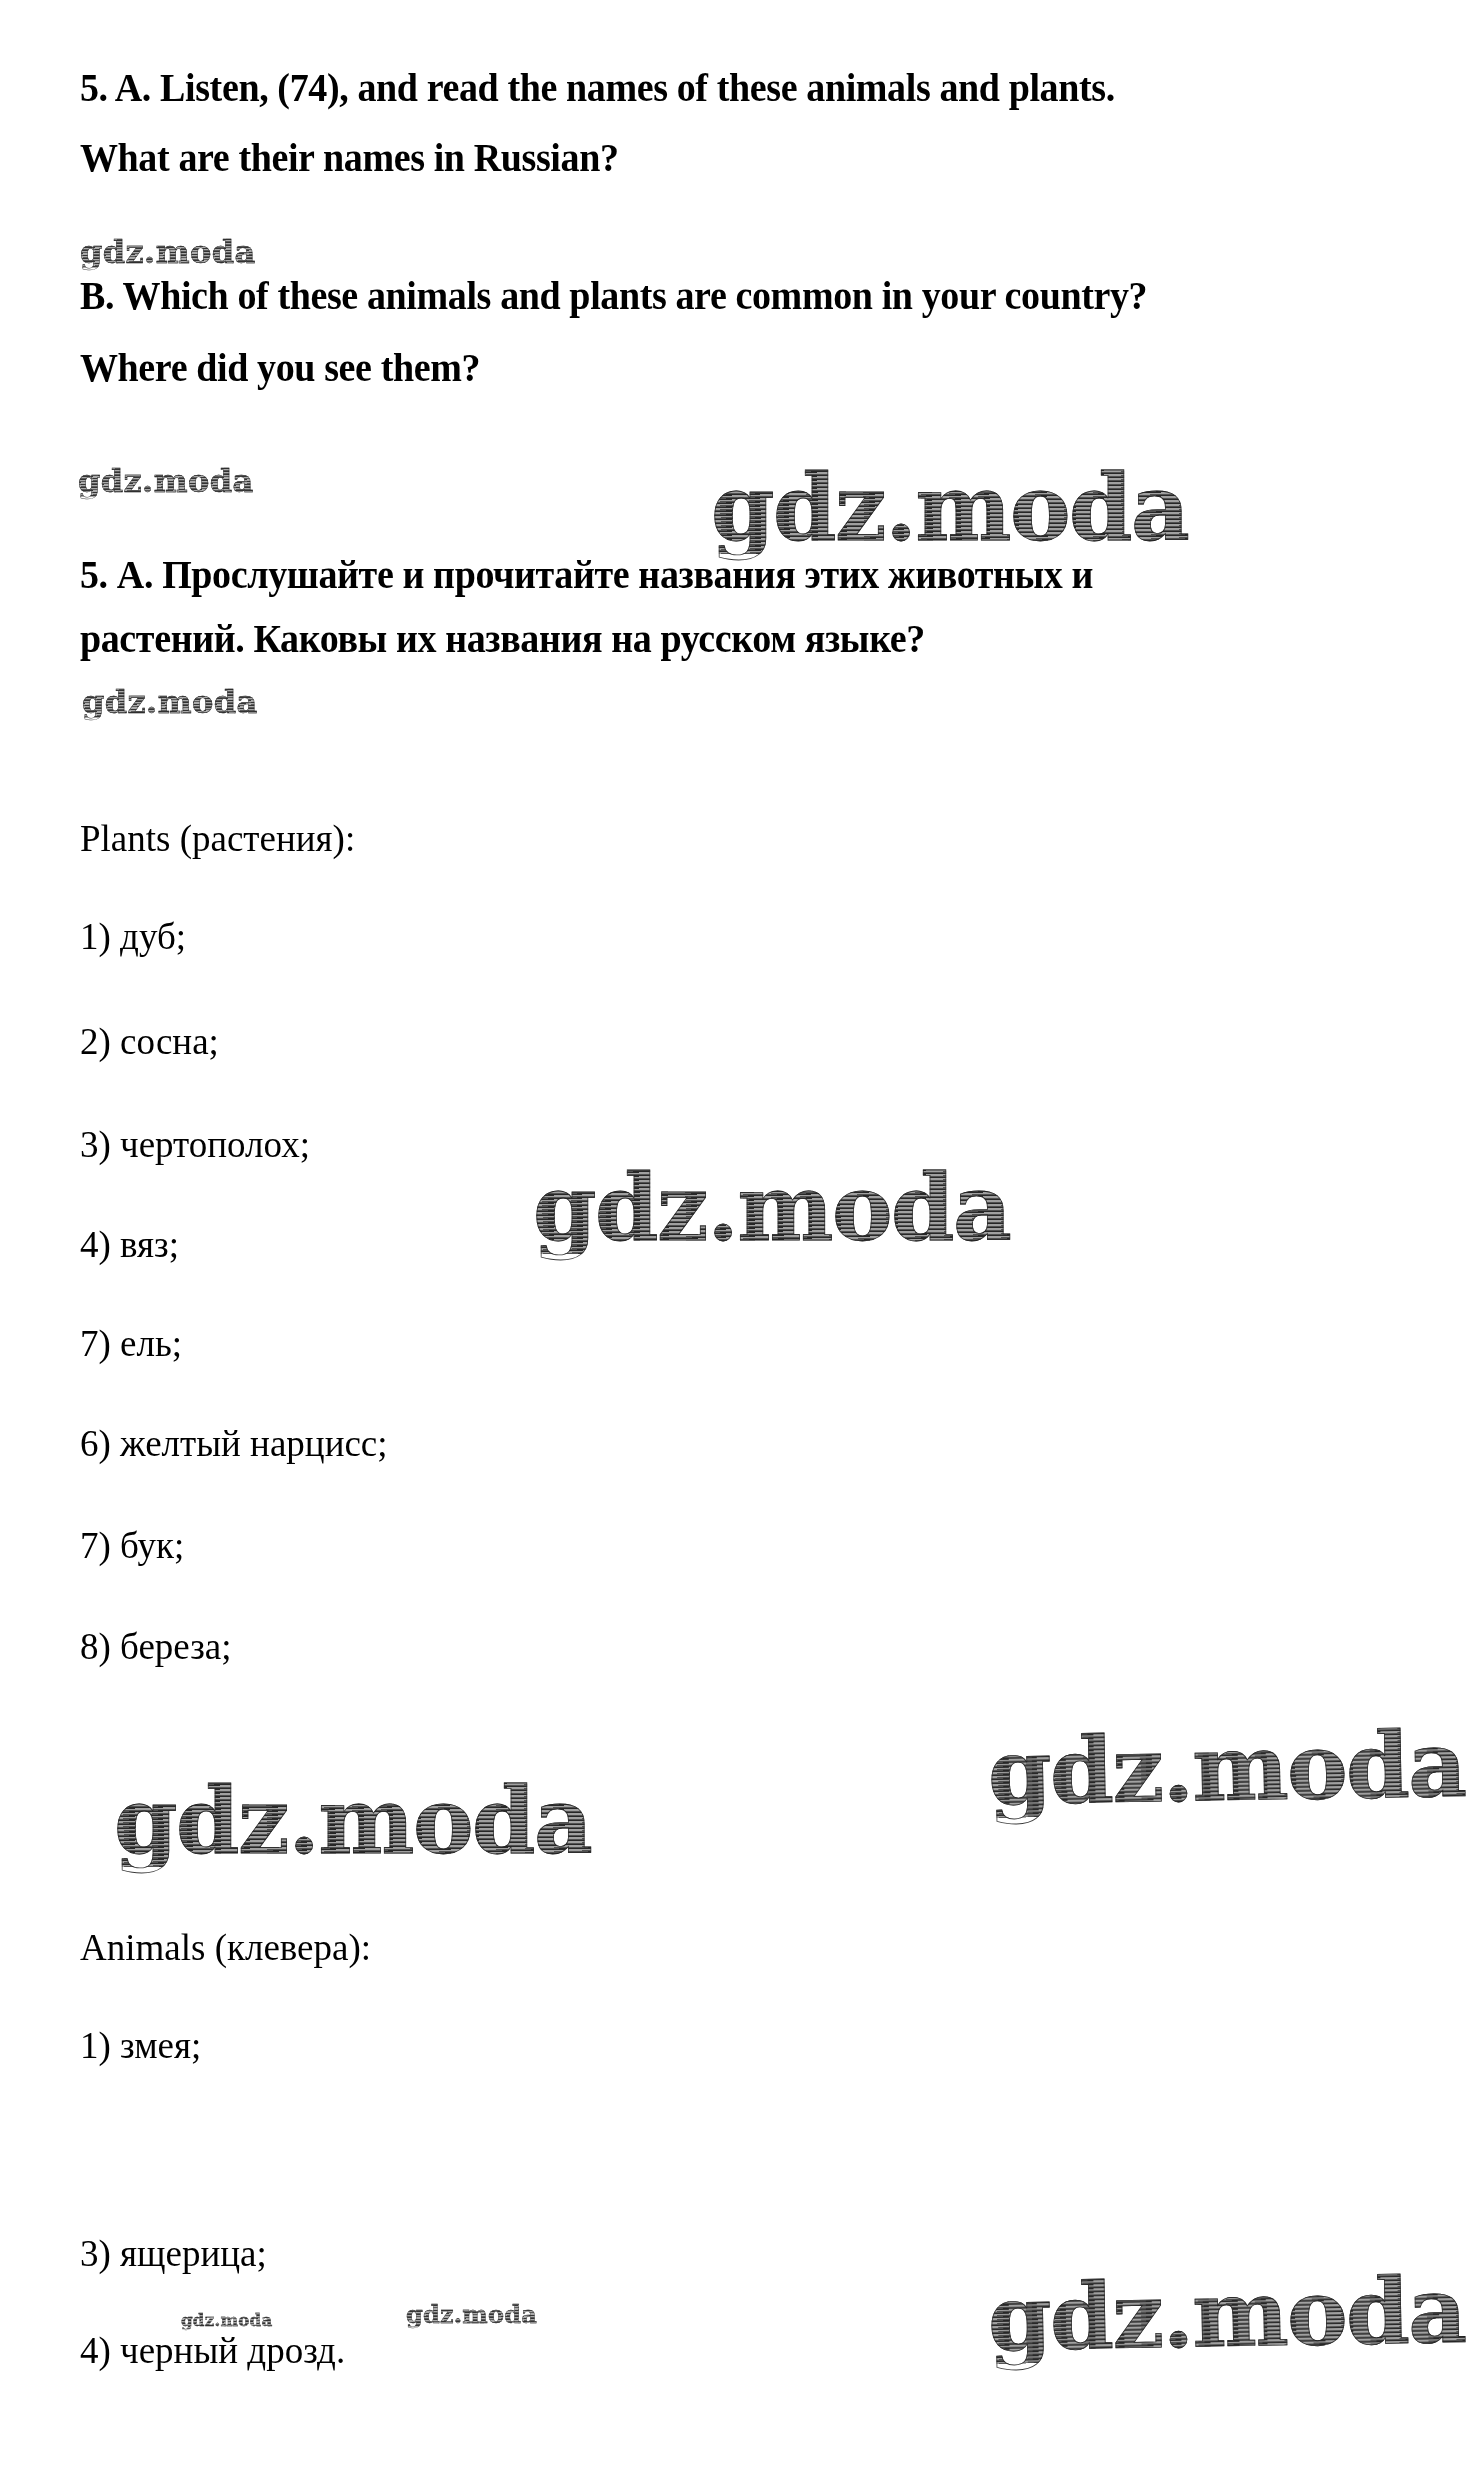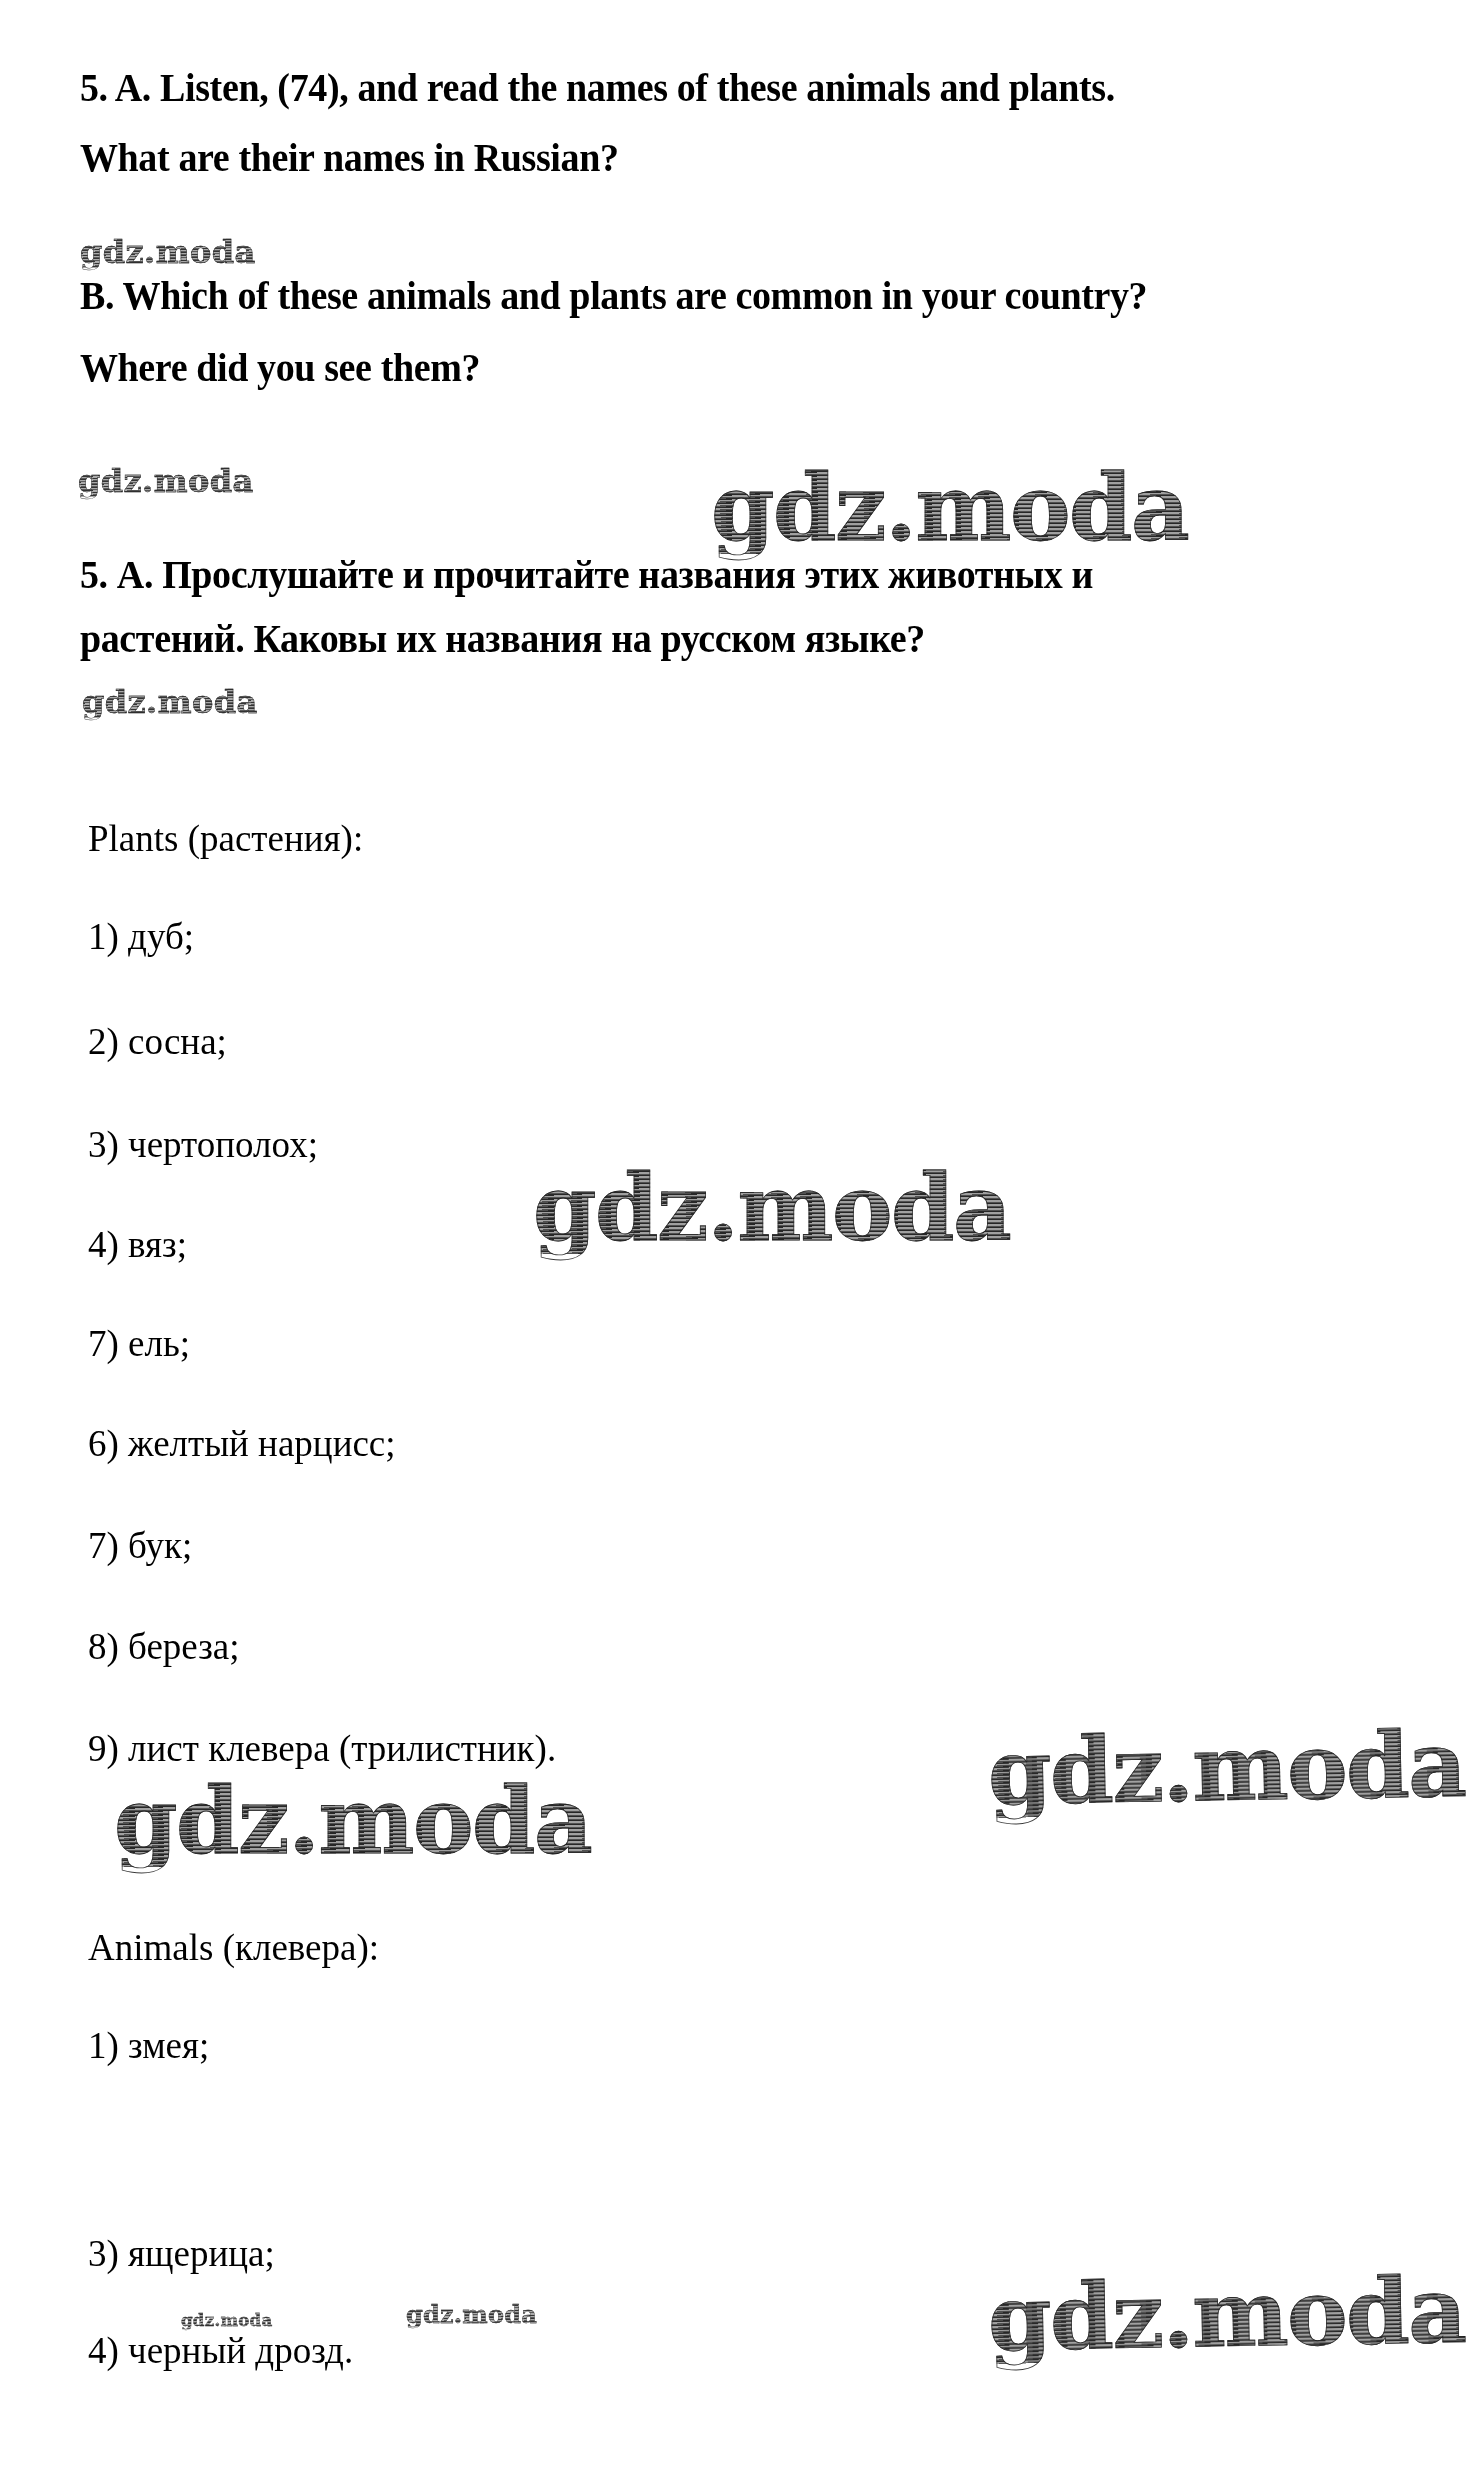--- a/index.html
+++ b/index.html
@@ -25,21 +25,20 @@
   .bold {
     font-weight: bold;
     font-size: 40px;
     letter-spacing: -0.4px;
     transform: scaleX(0.95);
     transform-origin: 0 50%;
   }
   .reg {
     font-weight: normal;
     font-size: 37px;
-    margin-left: 8px;
   }
   
   .wm {
     position: absolute;
     font-family: "DejaVu Serif", serif;
     font-weight: bold;
     white-space: nowrap;
     line-height: 1;
     background: repeating-linear-gradient(178deg,
       #1f1f1f 0px, #1f1f1f 1.2px,
@@ -101,21 +100,20 @@
 
   <div class="line reg" style="top:817px">Plants (растения):</div>
   <div class="line reg" style="top:915px">1) дуб;</div>
   <div class="line reg" style="top:1020px">2) сосна;</div>
   <div class="line reg" style="top:1123px">3) чертополох;</div>
   <div class="line reg" style="top:1223px; z-index:2">4) вяз;</div>
   <div class="line reg" style="top:1322px">7) ель;</div>
   <div class="line reg" style="top:1422px">6) желтый нарцисс;</div>
   <div class="line reg" style="top:1524px">7) бук;</div>
   <div class="line reg" style="top:1625px">8) береза;</div>
-  <div class="line reg" style="top:1727px; z-index:2">9) лист клевера (трилистник).</div>
 
   <span class="wm wm-lg" style="left:533px; top:1163px">gdz.moda</span>
   <span class="wm wm-lg tilt" style="left:988px; top:1723px">gdz.moda</span>
   <span class="wm wm-lg" style="left:114px; top:1776px">gdz.moda</span>
 
   <div class="line reg" style="top:1926px">Animals (клевера):</div>
   <div class="line reg" style="top:2024px">1) змея;</div>
   <div class="line reg" style="top:2232px">3) ящерица;</div>
   <div class="line reg" style="top:2329px; z-index:2">4) черный дрозд.</div>
 

